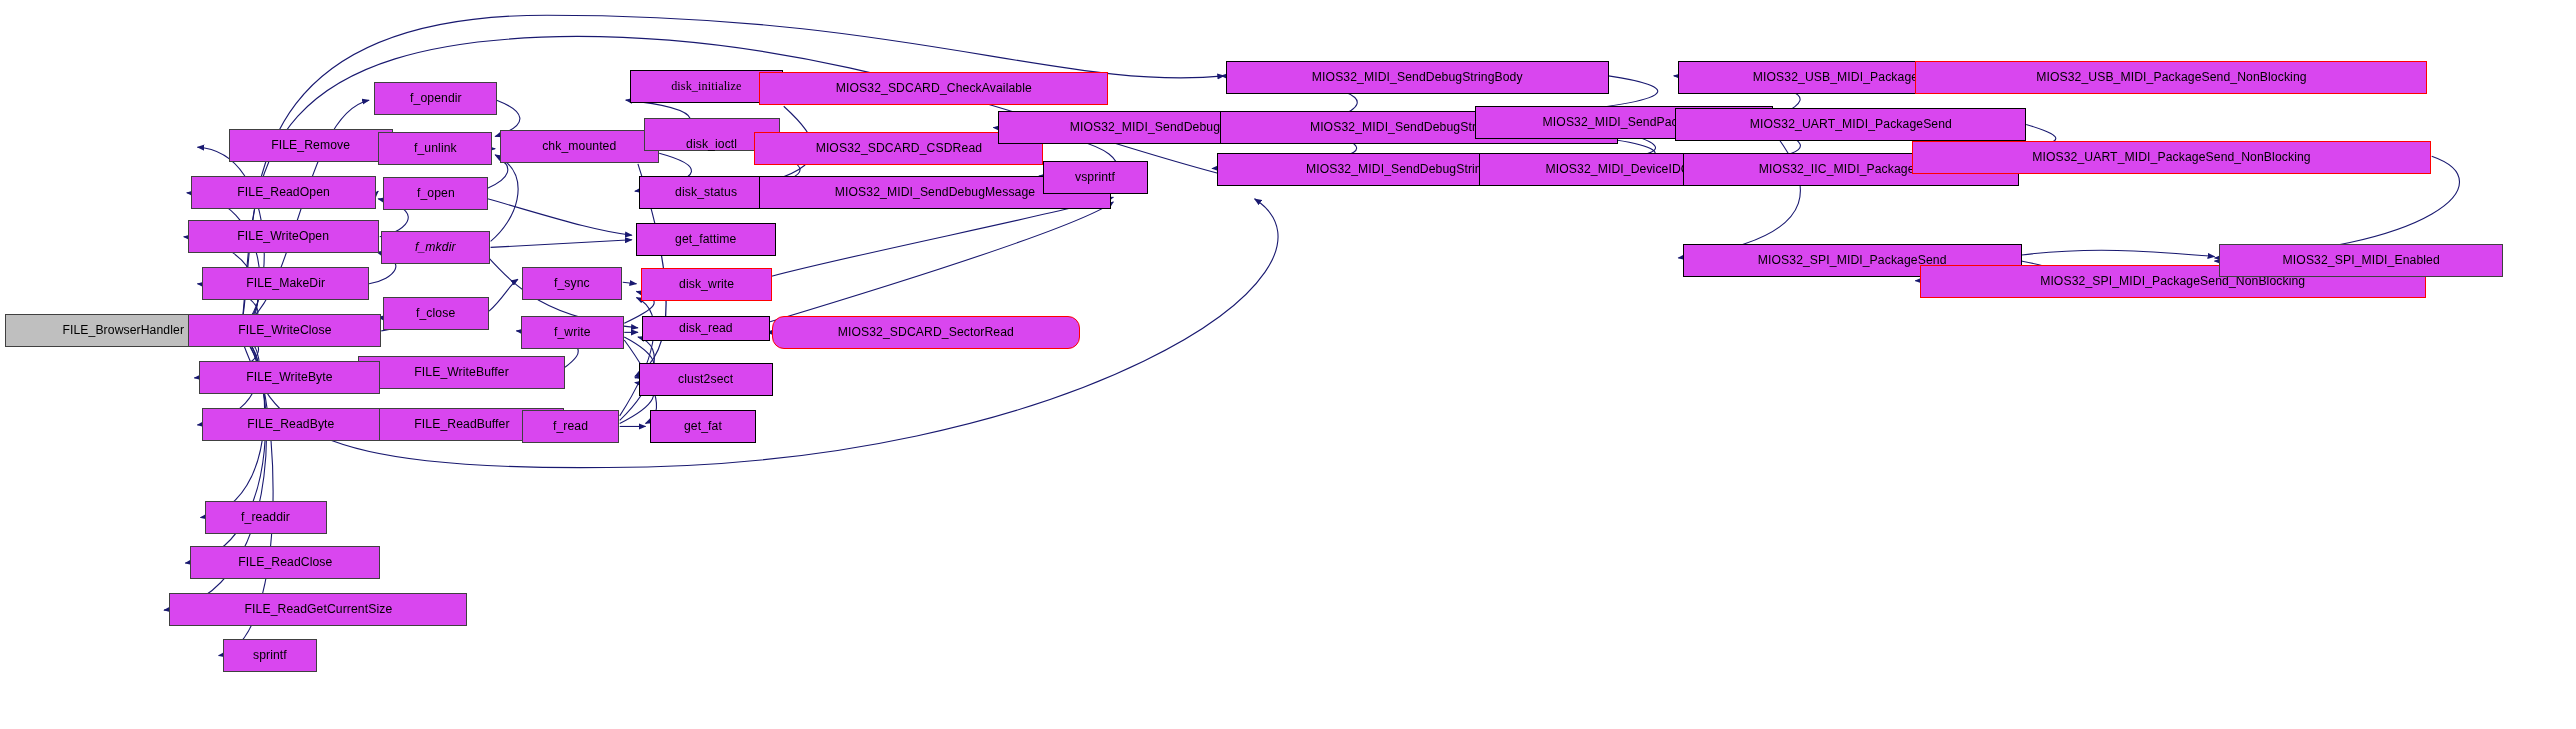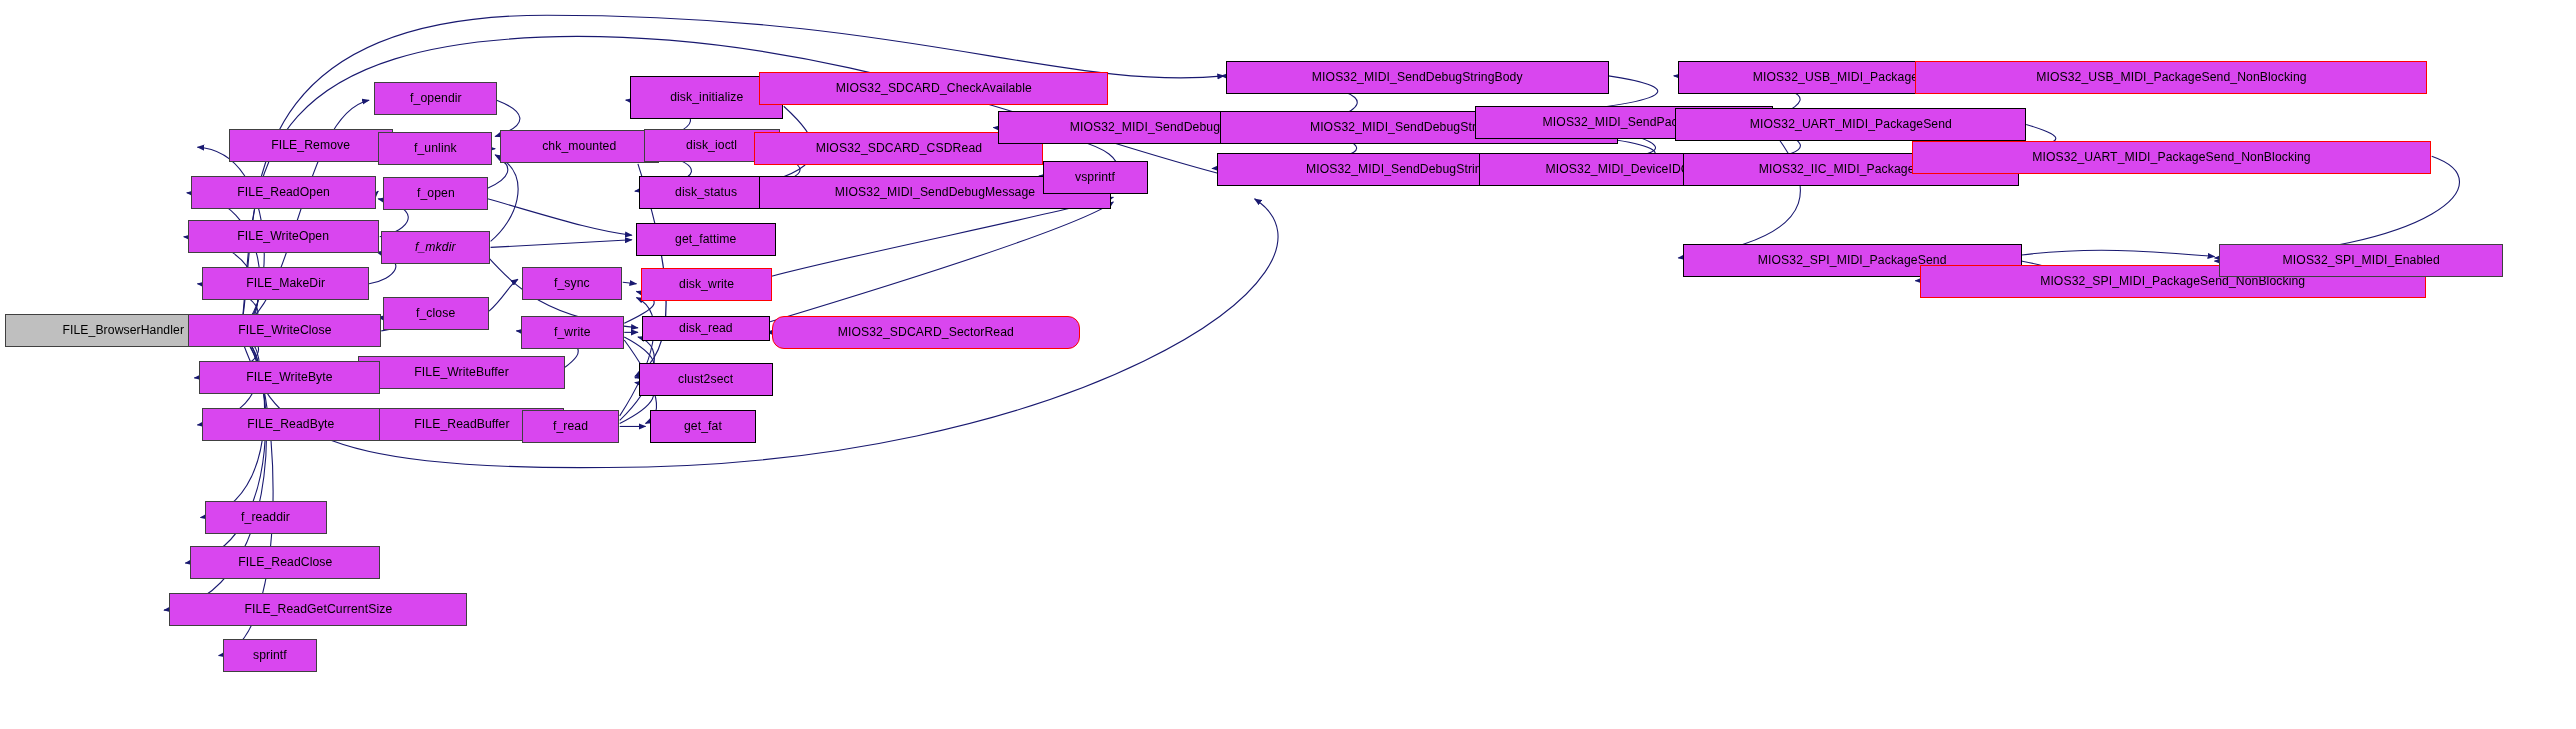--- a/index.html
+++ b/index.html
@@ -202,24 +202,24 @@
       </div>
       <div class="node grey" style="left: 522px; top: 267px; width: 100px; height: 33px;">
         <span>f_sync</span>
       </div>
       <div class="node grey" style="left: 521px; top: 316px; width: 103px; height: 33px;">
         <span>f_write</span>
       </div>
       <div class="node grey" style="left: 522px; top: 410px; width: 97px; height: 33px;">
         <span>f_read</span>
       </div>
-      <div class="node" style="left: 630px; top: 76px; width: 153px; height: 43px;">
+      <div class="node" style="left: 630px; top: 70px; width: 153px; height: 33px; font-family: Liberation Serif, serif;">
         <span>disk_initialize</span>
       </div>
-      <div class="node grey" style="left: 644px; top: 129px; width: 136px; height: 33px;">
+      <div class="node grey" style="left: 644px; top: 118px; width: 136px; height: 33px; align-items: flex-end;">
         <span>disk_ioctl</span>
       </div>
       <div class="node" style="left: 639px; top: 176px; width: 135px; height: 33px;">
         <span>disk_status</span>
       </div>
       <div class="node" style="left: 636px; top: 223px; width: 140px; height: 33px;">
         <span>get_fattime</span>
       </div>
       <div class="node red" style="left: 641px; top: 268px; width: 131px; height: 33px;">
         <span>disk_write</span>

